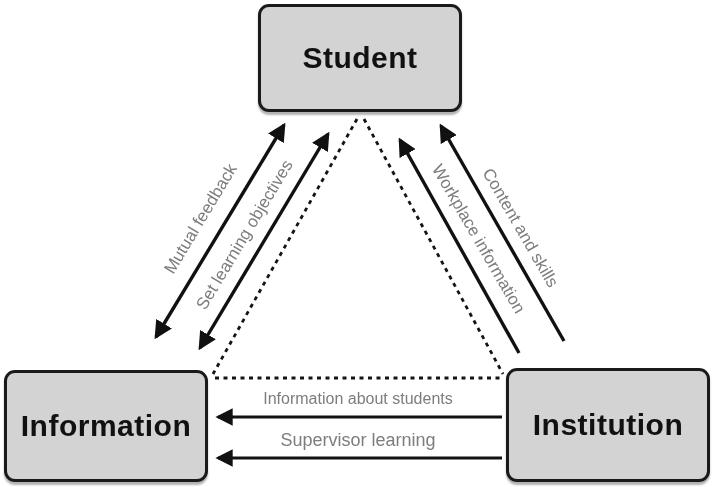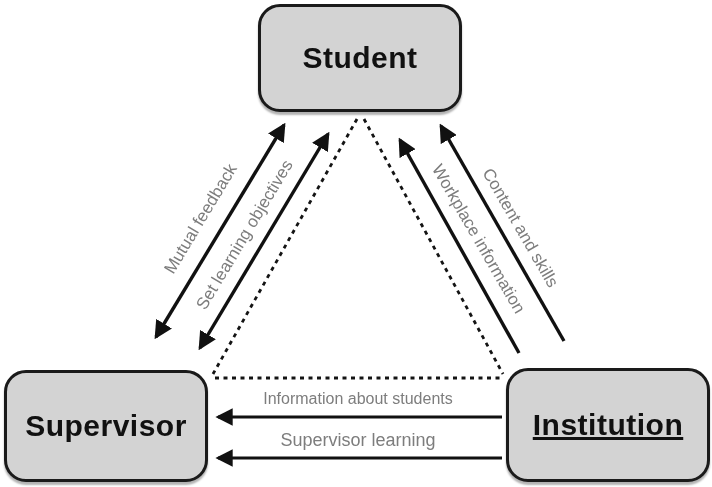--- a/index.html
+++ b/index.html
@@ -36,33 +36,33 @@
     stroke: #141414;
     stroke-width: 2.8;
     stroke-dasharray: 4 4.5;
     fill: none;
   }
   .node {
     position: absolute;
     box-sizing: border-box;
     background: #d3d3d3;
     border: 3.5px solid #1a1a1a;
-    border-radius: 22px;
+    border-radius: 11px;
     display: flex;
     align-items: center;
     justify-content: center;
     font-weight: bold;
     font-size: 30px;
     letter-spacing: 0.5px;
     color: #111111;
     box-shadow: 0 3px 2px rgba(0,0,0,0.30);
   }
   .node-student     { left: 258px; top: 4px;   width: 204px; height: 108px; }
   .node-supervisor  { left: 4px;   top: 370px; width: 204px; height: 112px; }
-  .node-institution { left: 506px; top: 368px; width: 204px; height: 114px; text-decoration: underline; }
+  .node-institution { left: 506px; top: 368px; width: 204px; height: 114px; }
 
   .edge-label {
     position: absolute;
     color: #7d7d7d;
     font-size: 17px;
     white-space: nowrap;
     transform-origin: center center;
   }
   .lbl-mutual-feedback {
     left: 201px; top: 219px;
@@ -114,21 +114,21 @@
     <line class="solid-edge" x1="564" y1="341" x2="441" y2="126" marker-end="url(#ah)"></line>
 
     <line class="horiz-edge" x1="502" y1="417" x2="218" y2="417" marker-end="url(#ah)"></line>
     <line class="horiz-edge" x1="502" y1="458" x2="218" y2="458" marker-end="url(#ah)"></line>
   </svg>
 
   <div class="node node-student">
     <span>Student</span>
   </div>
   <div class="node node-supervisor">
-    <span>Supervisor</span>
+    <span>Information</span>
   </div>
   <div class="node node-institution">
     <span>Institution</span>
   </div>
 
   <div class="edge-label lbl-mutual-feedback">Mutual feedback</div>
   <div class="edge-label lbl-set-learning-objectives">Set learning objectives</div>
   <div class="edge-label lbl-workplace-information">Workplace information</div>
   <div class="edge-label lbl-content-and-skills">Content and skills</div>
   <div class="edge-label lbl-information-about-students">Information about students</div>

